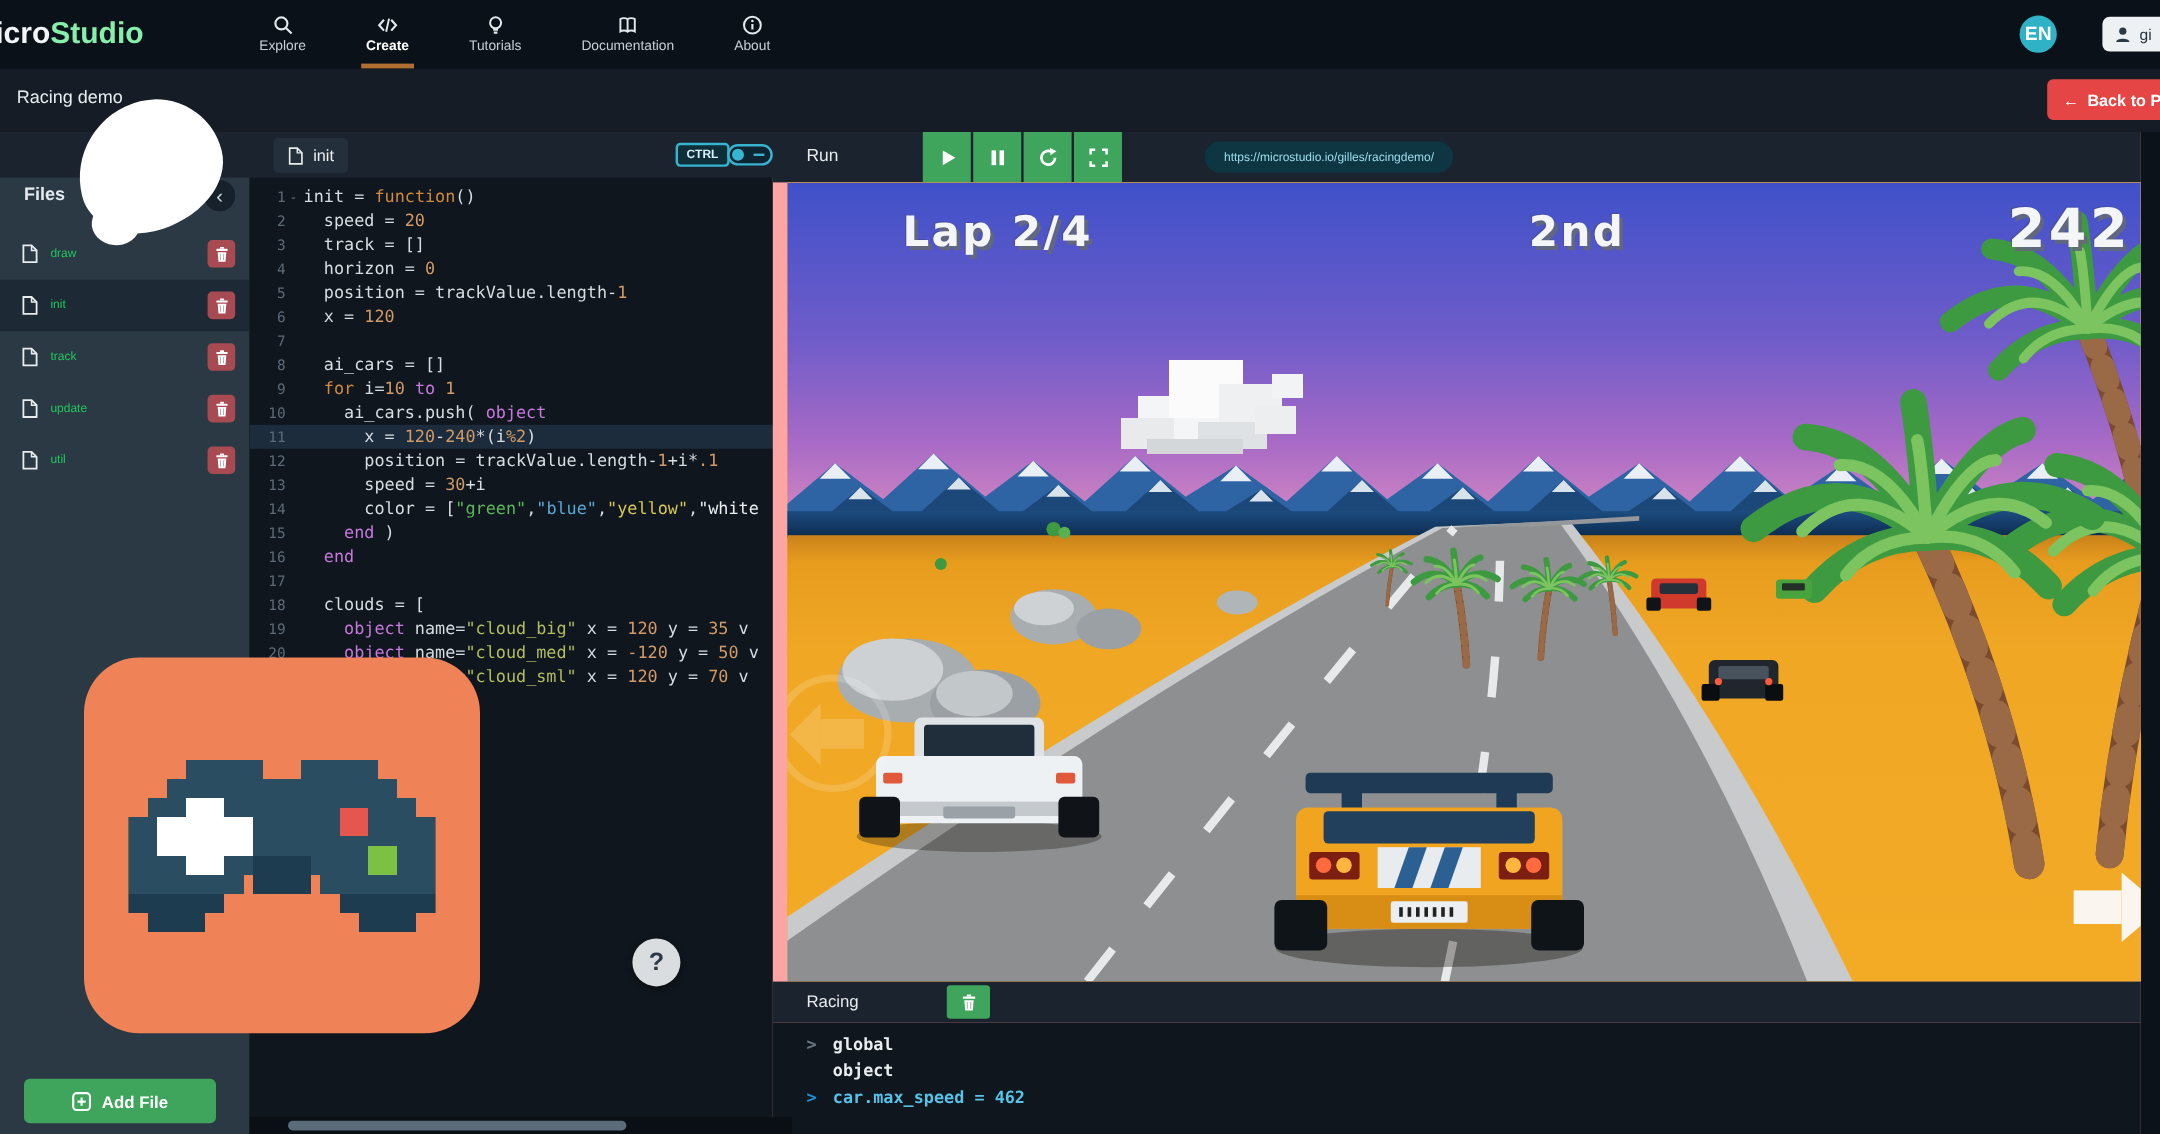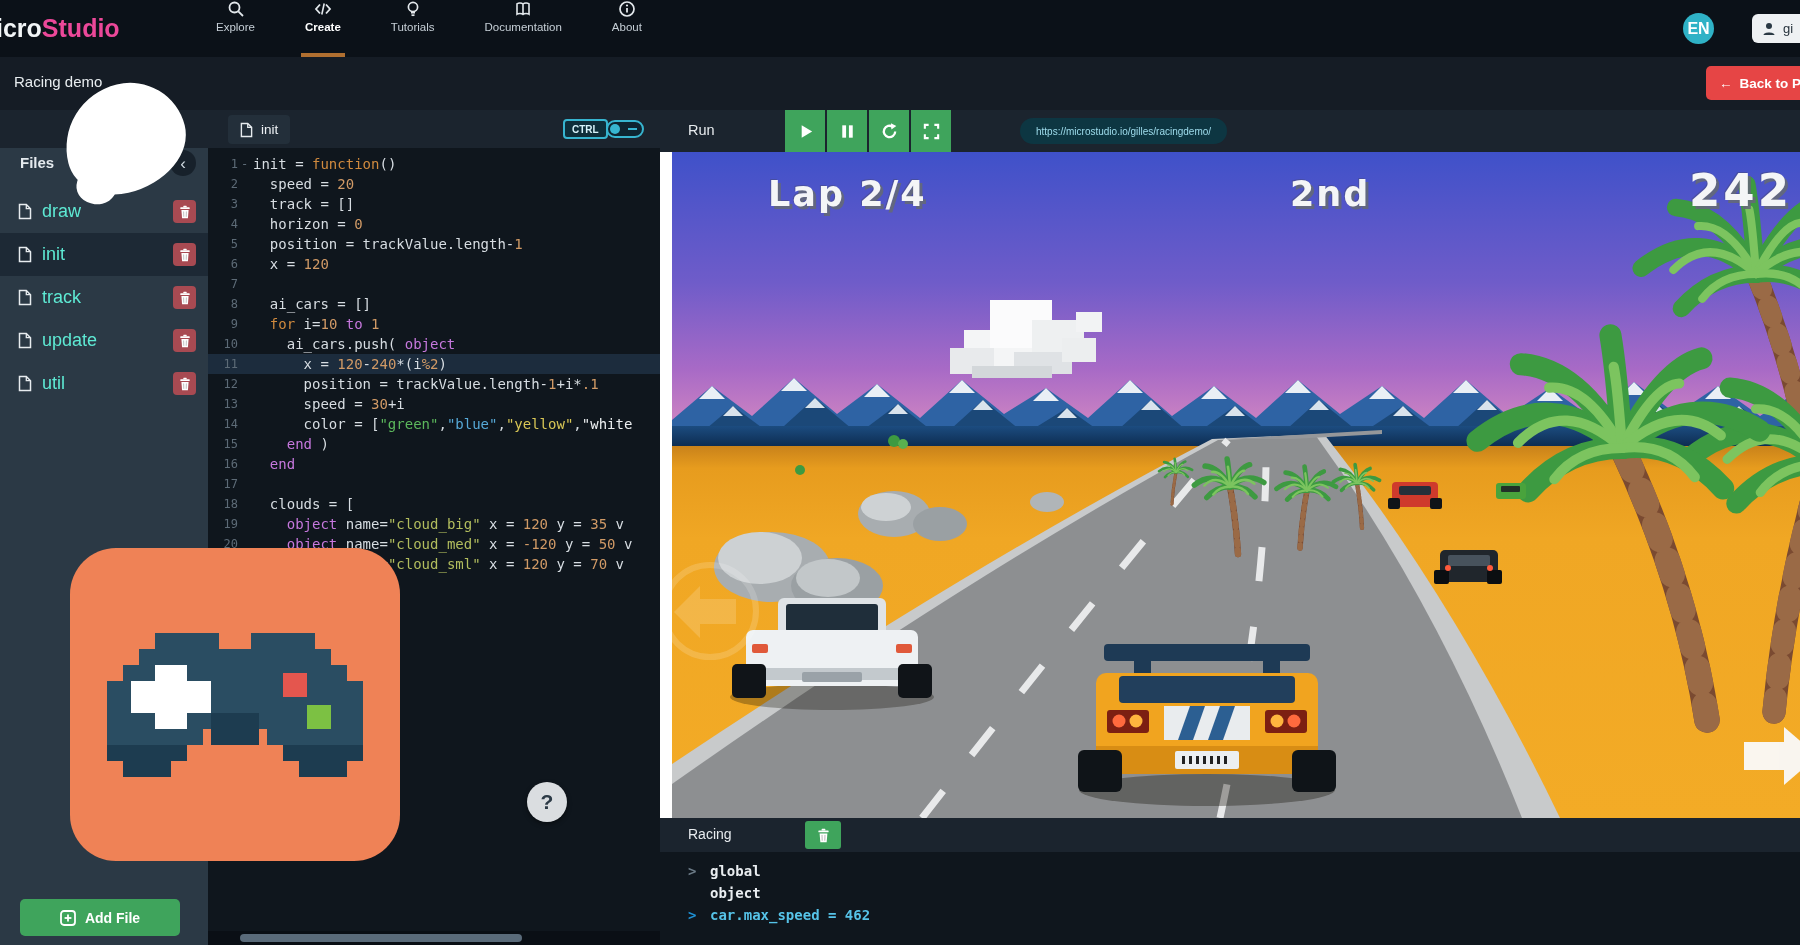--- a/index.html
+++ b/index.html
@@ -3,23 +3,23 @@
 <meta charset="utf-8">
 <style>
 *{margin:0;padding:0;box-sizing:border-box;}
 body{background:#05080b;font-family:"Liberation Sans",sans-serif;}
 .app{position:relative;width:1800px;height:945px;overflow:hidden;background:#0c1219;}
 
 
 .navbar{position:absolute;left:0;top:0;width:1800px;height:57px;background:#0b1118;z-index:10;}
 .logo{position:absolute;left:-4px;top:0;height:57px;display:flex;align-items:center;font-size:25px;font-weight:bold;}
 .logo .p1{color:#f2f5f7;}
-.logo .p2{color:#ec4899;}
+.logo .p2{color:#86efac;}
 .nav-items{position:absolute;left:210px;top:0;height:57px;display:flex;gap:38px;}
-.nav-item{display:flex;flex-direction:column;align-items:center;justify-content:flex-start;gap:3px;height:57px;padding:0 6px;color:#c6cfd6;cursor:pointer;position:relative;}
+.nav-item{display:flex;flex-direction:column;align-items:center;justify-content:center;gap:3px;height:57px;padding:0 6px;color:#c6cfd6;cursor:pointer;position:relative;}
 .nav-ico{width:18px;height:18px;color:#e3e8ec;display:block;}
 .nav-ico svg{width:18px;height:18px;display:block;}
 .nav-label{font-size:11.5px;}
 .nav-item.active::after{content:"";position:absolute;left:2px;right:2px;bottom:0;height:4px;background:#b06f30;}
 .nav-item.active .nav-label{color:#ffffff;font-weight:bold;}
 .lang-badge{position:absolute;right:86px;top:13px;width:31px;height:31px;border-radius:50%;background:#2fb2c6;color:#fff;font-size:16px;font-weight:bold;display:flex;align-items:center;justify-content:center;cursor:pointer;}
 .user-pill{position:absolute;right:-62px;top:14px;width:110px;height:29px;background:#eef1f3;border-radius:6px;display:flex;align-items:center;gap:6px;padding:0 9px;color:#27333d;font-size:13px;cursor:pointer;}
 .user-pill svg{width:16px;height:16px;flex:none;}
 
 
@@ -29,21 +29,21 @@
 
 
 .sidebar{position:absolute;left:0;top:110px;width:208px;height:835px;background:#2b3945;}
 .files-title{position:absolute;left:20px;top:44px;font-size:15px;font-weight:bold;color:#e4eaee;}
 .collapse-btn{position:absolute;right:12px;top:40px;width:26px;height:26px;border-radius:50%;background:#17212b;color:#cfd9e0;display:flex;align-items:center;justify-content:center;font-size:17px;line-height:1;cursor:pointer;}
 .file-list{position:absolute;left:0;top:80px;width:100%;}
 .file-row{position:relative;height:43px;display:flex;align-items:center;padding-left:18px;gap:10px;cursor:pointer;}
 .file-row.selected{background:#1d2935;}
 .file-ico{width:14px;height:17px;flex:none;}
 .file-ico svg{display:block;width:14px;height:17px;}
-.file-name{font-size:18px;color:#5eead4;}
+.file-name{font-size:10px;color:#22c55e;}
 .trash-btn{position:absolute;right:12px;top:10px;width:23px;height:23px;border-radius:4px;background:#a84a52;display:flex;align-items:center;justify-content:center;cursor:pointer;}
 .trash-btn svg{width:12px;height:14px;display:block;}
 .addfile-btn{position:absolute;left:20px;top:789px;width:160px;height:37px;border-radius:5px;background:#3fa45c;color:#fff;display:flex;align-items:center;justify-content:center;gap:9px;font-size:14px;font-weight:bold;cursor:pointer;}
 .addfile-btn svg{width:16px;height:16px;display:block;}
 
 
 .tabbar{position:absolute;left:0;top:110px;width:660px;height:38px;background:#1b242e;z-index:6;}
 .tab{position:absolute;left:228px;top:5px;height:29px;display:flex;align-items:center;gap:8px;padding:0 12px;background:#232f3a;border-radius:4px;color:#edf1f4;font-size:13.5px;cursor:pointer;}
 .tab svg{width:13px;height:16px;display:block;}
 .ctrl-badge{position:absolute;left:563px;top:9px;height:20px;padding:0 7px;border:2px solid #37b5d0;border-radius:4px;background:#0e2e3a;color:#d6f2fa;font-size:10px;font-weight:bold;display:flex;align-items:center;}
@@ -64,21 +64,21 @@
 .tk-str{color:#b2bd5e;}
 .tk-sg{color:#5cb85c;}
 .tk-sb{color:#56a8d6;}
 .tk-sy{color:#d8c656;}
 .tk-sw{color:#eceff1;}
 .hscroll{position:absolute;left:208px;top:931px;width:452px;height:14px;background: #0a0f15;z-index:7;}
 .hscroll .thumb{position:absolute;left:32px;top:3px;width:282px;height:8px;border-radius:4px;background:#5a6b7a;}
 .help-btn{position:absolute;left:527px;top:782px;width:40px;height:40px;border-radius:50%;background:#dadde0;color:#2c3a46;font-size:21px;font-weight:bold;display:flex;align-items:center;justify-content:center;z-index:8;box-shadow:0 2px 5px rgba(0,0,0,.45);cursor:pointer;}
 
 
-.runpane{position:absolute;left:660px;top:110px;width:1140px;height:835px;background:#ffffff;}
+.runpane{position:absolute;left:644px;top:110px;width:1140px;height:835px;background:#fca5a5;}
 .runbar{position:absolute;left:0;top:0;width:1140px;height:42px;background:#1b242e;}
 .run-label{position:absolute;left:28px;top:12px;font-size:14.5px;color:#e7ebee;}
 .run-controls{position:absolute;left:125px;top:0;height:42px;display:flex;gap:2px;}
 .run-btn{width:40px;height:42px;background:#3fa45c;display:flex;align-items:center;justify-content:center;cursor:pointer;}
 .run-btn span{display:flex;}
 .run-btn svg{width:19px;height:19px;display:block;}
 .url-pill{position:absolute;left:360px;top:8px;height:26px;padding:0 16px;border-radius:13px;background:#0d3642;color:#9edcec;font-size:10px;display:flex;align-items:center;}
 .game{position:absolute;left:12px;top:42px;width:1128px;height:666px;background:#f3ab26;overflow:hidden;cursor:pointer;}
 .game svg.scene{position:absolute;left:0;top:0;width:1128px;height:666px;display:block;}
 .hud{position:absolute;font-family:"DejaVu Sans",sans-serif;font-weight:bold;color:#f4f5f7;letter-spacing:2px;text-shadow:3px 3px 0 rgba(100,105,120,0.9), -1px -1px 0 rgba(70,70,85,0.35);}

